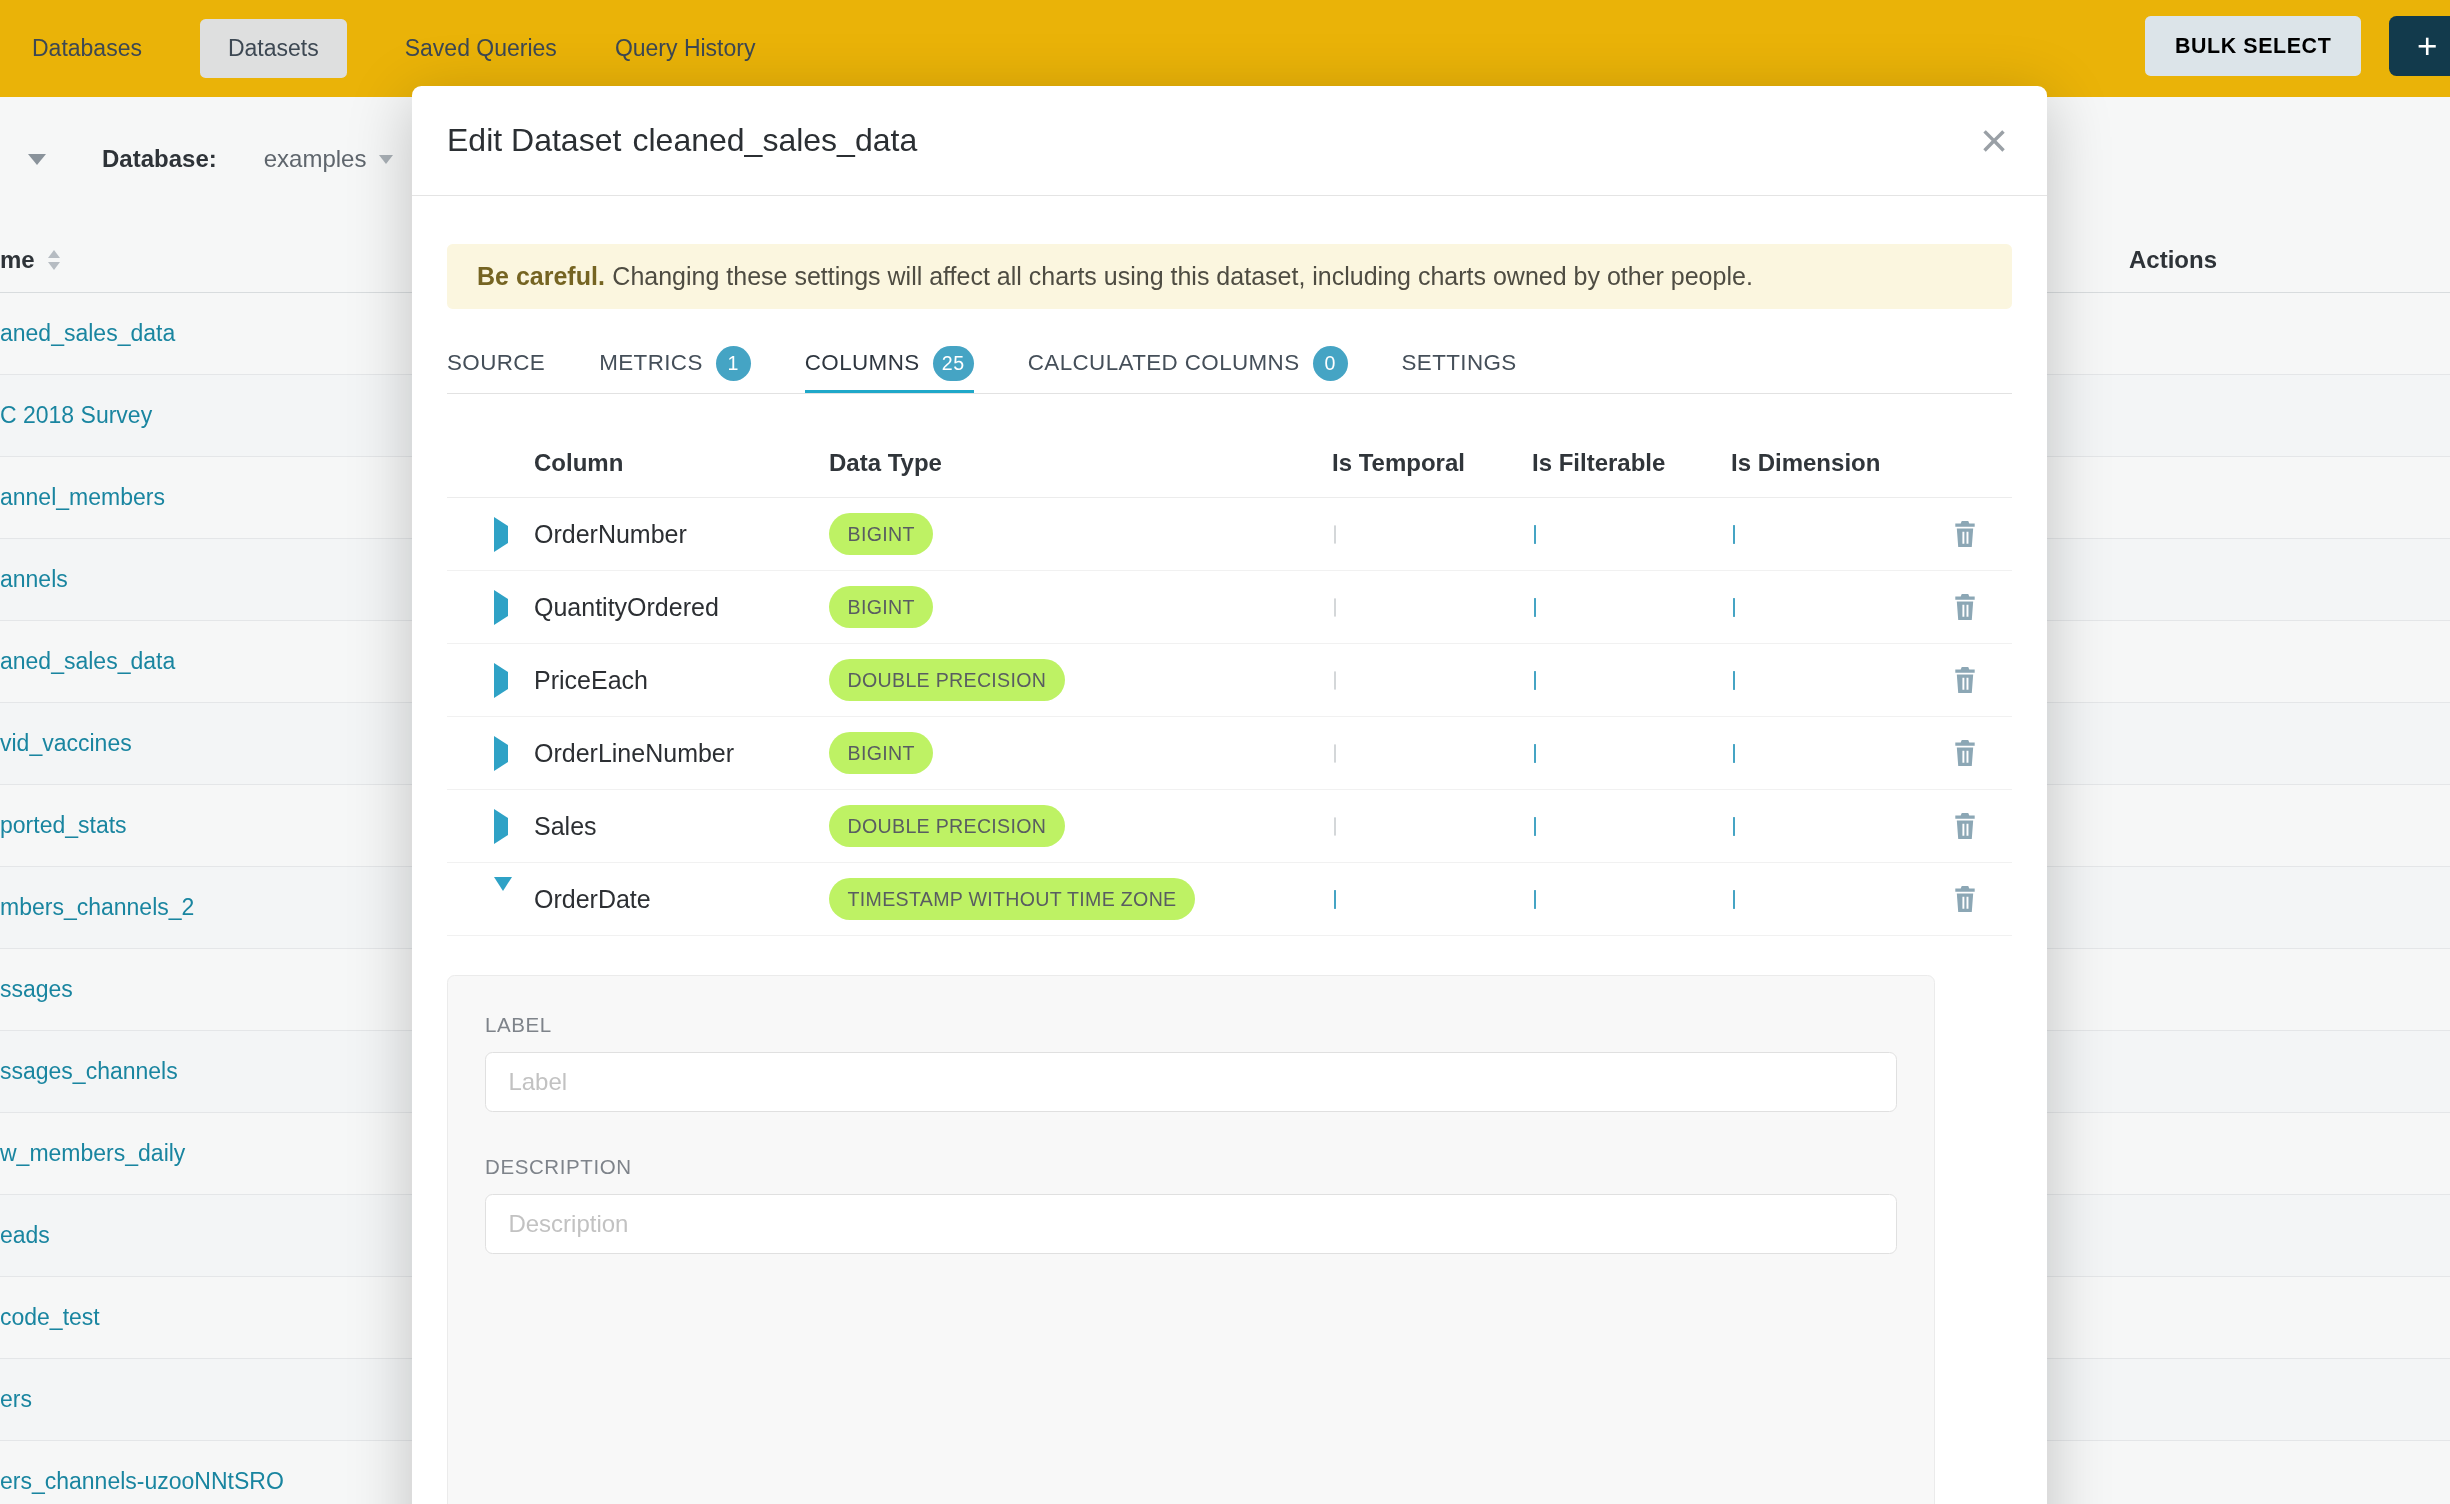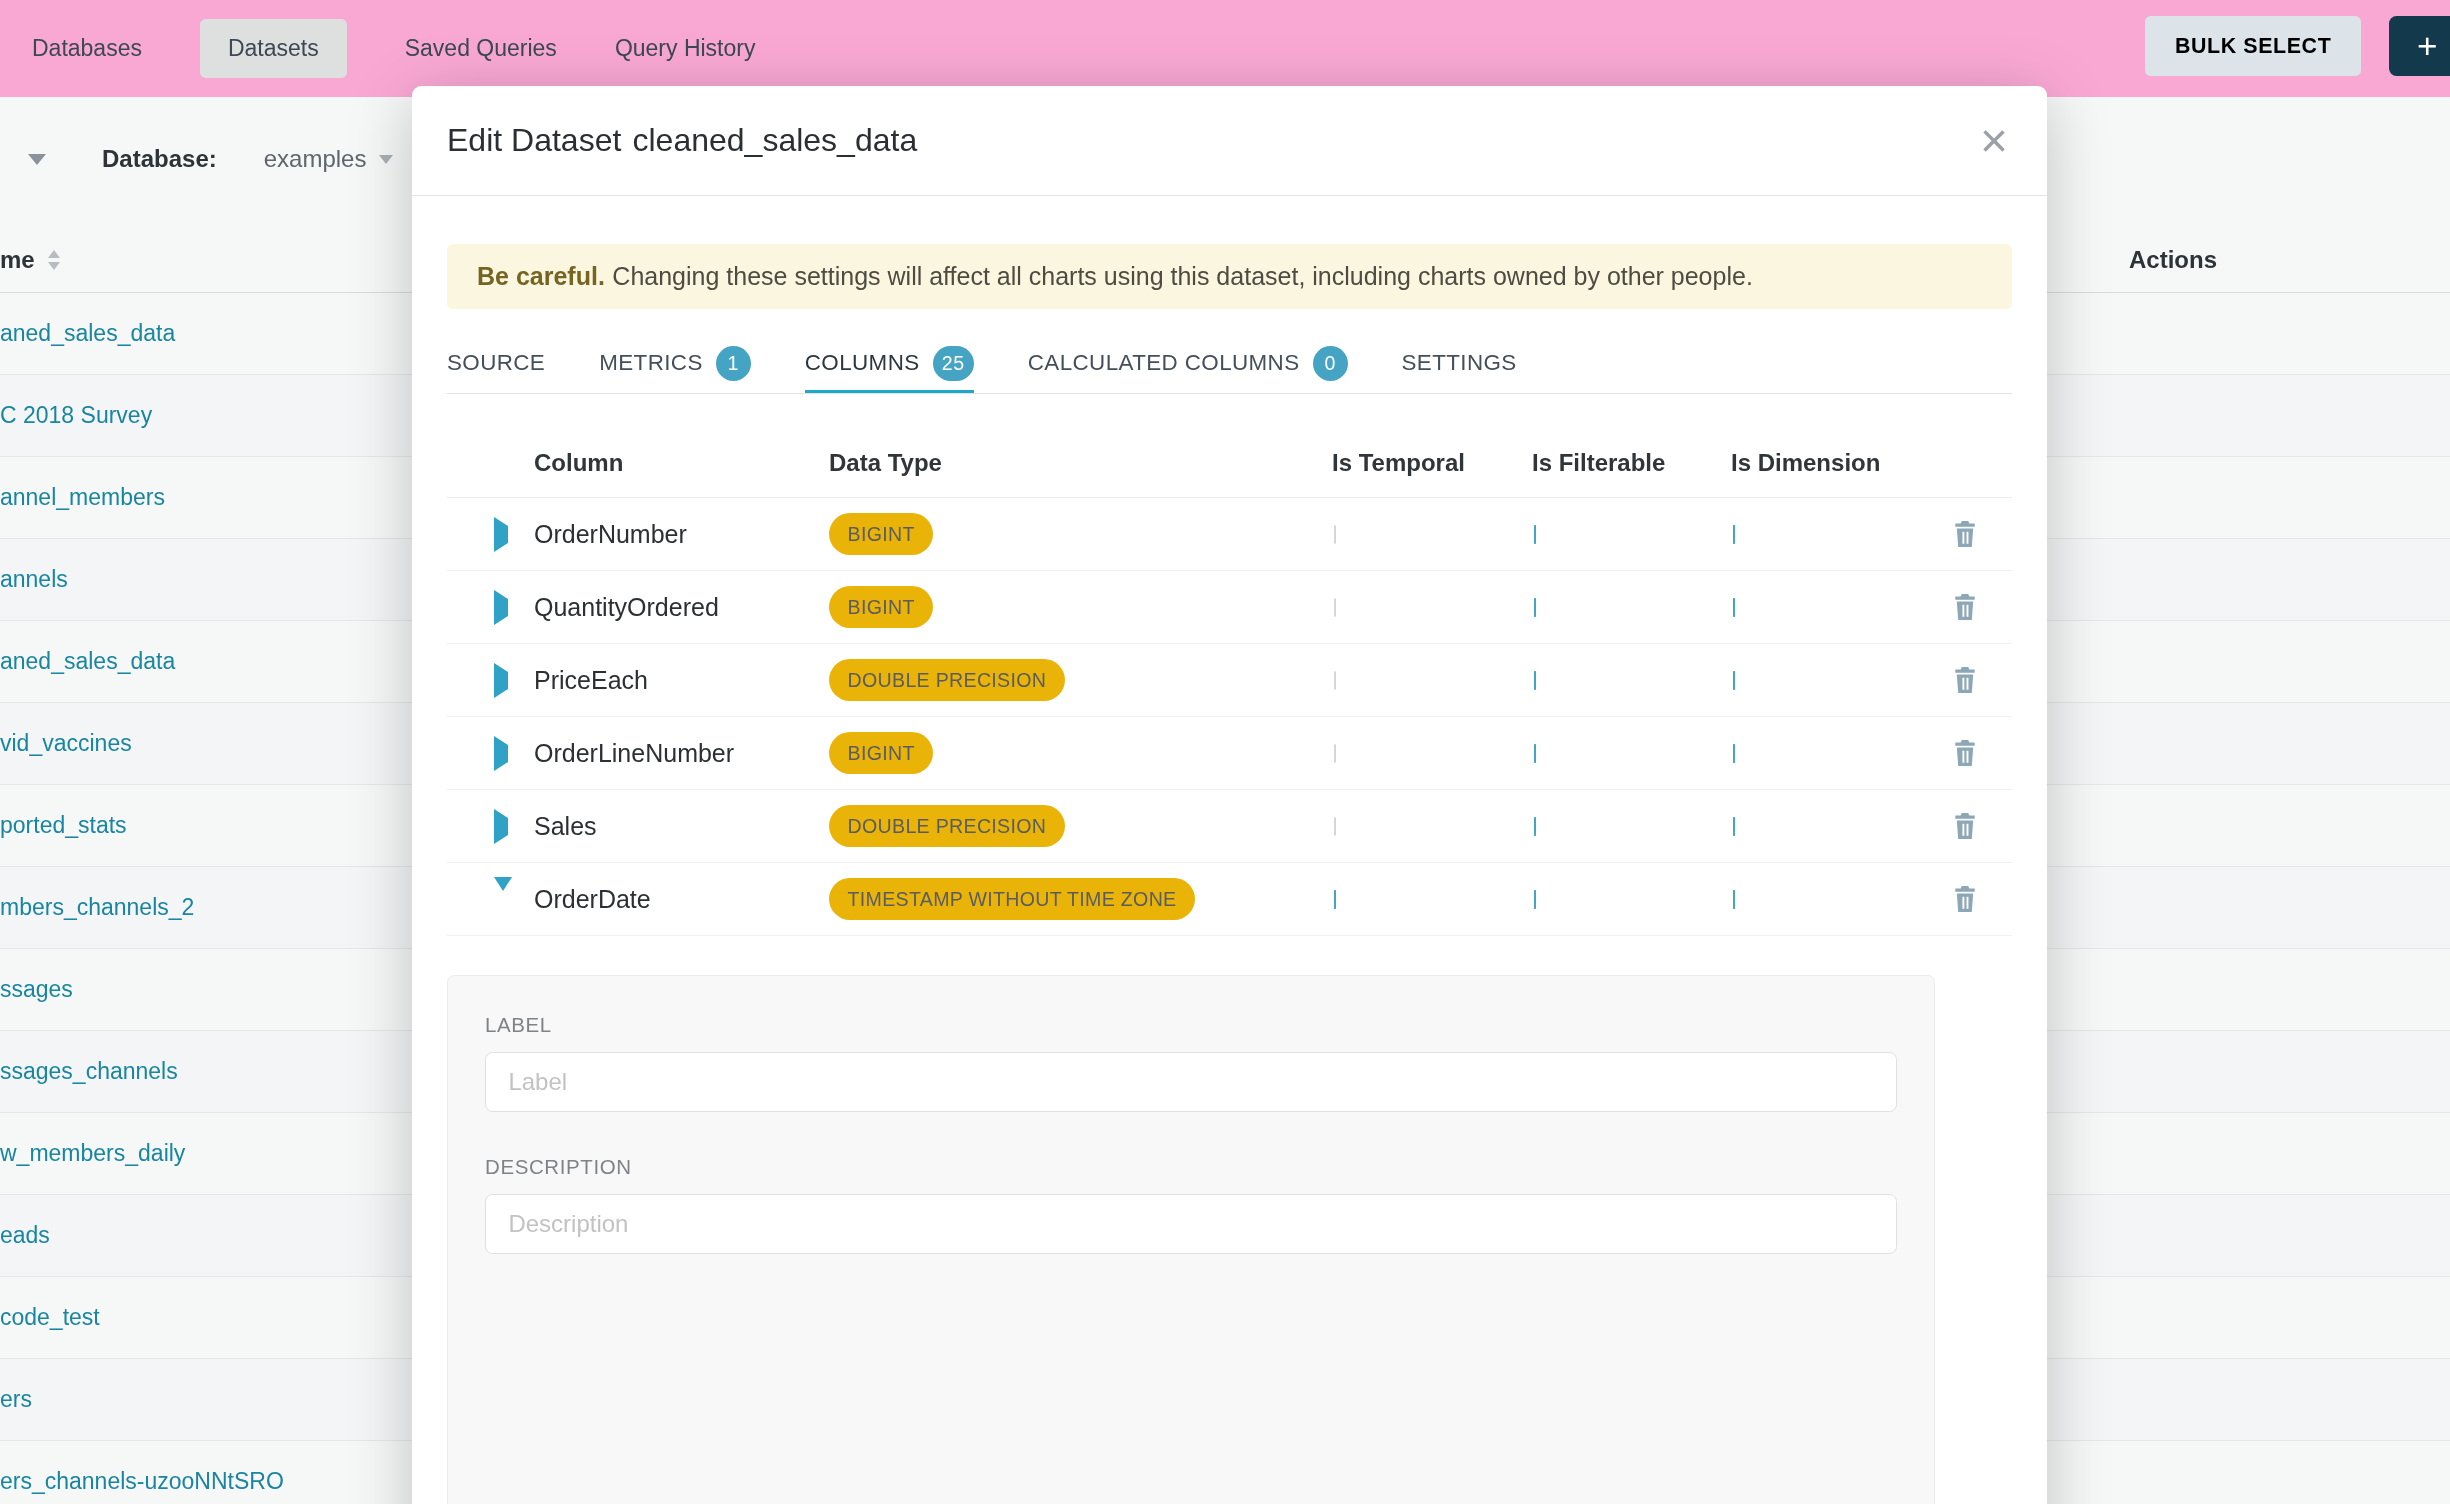--- a/index.html
+++ b/index.html
@@ -8,21 +8,21 @@
     overflow: hidden;
     position: relative;
     background: #F6F7F7;
     font-family: "Liberation Sans", sans-serif;
     color: #2E3338;
   }
 
   
   .topnav {
     position: absolute; left: 0; top: 0; width: 100%; height: 97px;
-    background: #f9a8d4; display: flex; align-items: center;
+    background: #eab308; display: flex; align-items: center;
     padding-left: 32px; gap: 58px;
   }
   .nav-tab { font-size: 23px; color: #3D4853; padding: 16px 0; border-radius: 5.6px; white-space: nowrap; cursor: pointer; }
   .nav-tab.active { background: #DEDFDF; padding: 16px 28px; }
   .bulk-select-btn {
     position: absolute; left: 2145px; top: 16px; height: 60px; padding: 0 30px;
     background: #DCE4E9; color: #000000; font-weight: bold; font-size: 21.4px;
     letter-spacing: 0.6px; border-radius: 5.6px; display: flex; align-items: center;
   }
   .add-btn {
@@ -69,21 +69,21 @@
   .modal-tab { display: flex; align-items: center; margin-right: 54px; font-size: 22.4px; letter-spacing: 0.4px; color: #454F59; border-bottom: 3.7px solid transparent; white-space: nowrap; cursor: pointer; }
   .modal-tab.active { border-bottom-color: #1FA8C9; color: #2E363F; }
   .tab-badge { margin-left: 13px; min-width: 35px; height: 35px; padding: 0 9.3px; border-radius: 17.7px; background: #45A4C4; color: #fff; font-size: 19.6px; display: inline-flex; align-items: center; justify-content: center; }
 
   .cols-grid { display: grid; grid-template-columns: 87px 295px 503px 200px 199px 186px 1fr; align-items: center; }
   .cols-header { margin-top: 34px; height: 70px; border-bottom: 1.9px solid #ECECEC; font-size: 24px; font-weight: bold; color: #30353A; }
   .col-row { height: 73px; border-bottom: 0.9px solid #F1F1F1; }
   .caret { margin-left: 47px; width: 0; height: 0; border-top: 9.3px solid transparent; border-bottom: 9.3px solid transparent; border-left: 14px solid #2FA2C6; cursor: pointer; }
   .caret.expanded { border-left: 9.3px solid transparent; border-right: 9.3px solid transparent; border-top: 14px solid #2FA2C6; border-bottom: none; }
   .col-name { font-size: 25px; color: #2C2F33; }
-  .type-pill { display: inline-block; background: #eab308; color: #595D61; font-size: 19.6px; letter-spacing: 0.3px; padding: 9.3px 18.6px; border-radius: 25px; white-space: nowrap; }
+  .type-pill { display: inline-block; background: #bef264; color: #595D61; font-size: 19.6px; letter-spacing: 0.3px; padding: 9.3px 18.6px; border-radius: 25px; white-space: nowrap; }
   .checkbox { width: 32px; height: 32px; border-radius: 5.6px; border: 1.9px solid #D4D7D9; background: #fff; position: relative; margin-left: 1.9px; cursor: pointer; }
   .checkbox.checked { background: #45A4C4; border-color: #45A4C4; }
   .checkbox.checked::after { content: ""; position: absolute; left: 8.4px; top: 2.8px; width: 9.3px; height: 17px; border-right: 3.7px solid #fff; border-bottom: 3.7px solid #fff; transform: rotate(40deg); }
   .trash-cell { display: flex; justify-content: center; }
   .trash-icon { cursor: pointer; display: inline-flex; }
 
   .detail-panel { margin-top: 39px; width: 1488px; height: 578px; background: #F8F8F8; border: 0.9px solid #EBEBEB; border-radius: 7.5px; padding: 37px; }
   .field-group + .field-group { margin-top: 43px; }
   .field-label { font-size: 20.5px; letter-spacing: 0.6px; color: #7E838A; display: flex; align-items: center; }
   .field-input { display: block; margin-top: 15px; width: 100%; height: 60px; border: 1.9px solid #E0E0E0; border-radius: 7.5px; background: #fff; padding: 0 22.4px; font-size: 24px; color: #333; font-family: "Liberation Sans", sans-serif; outline: none; }

